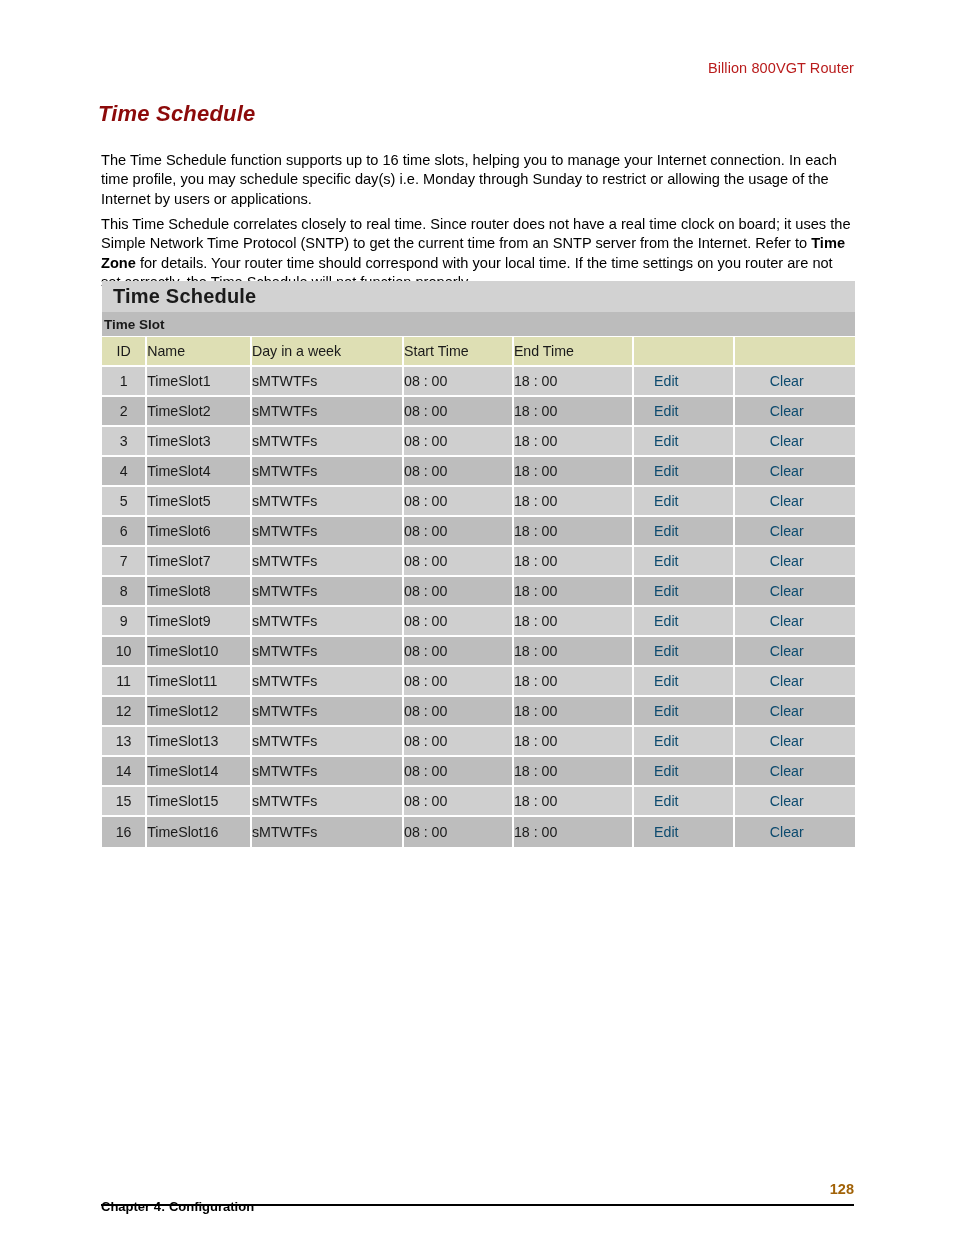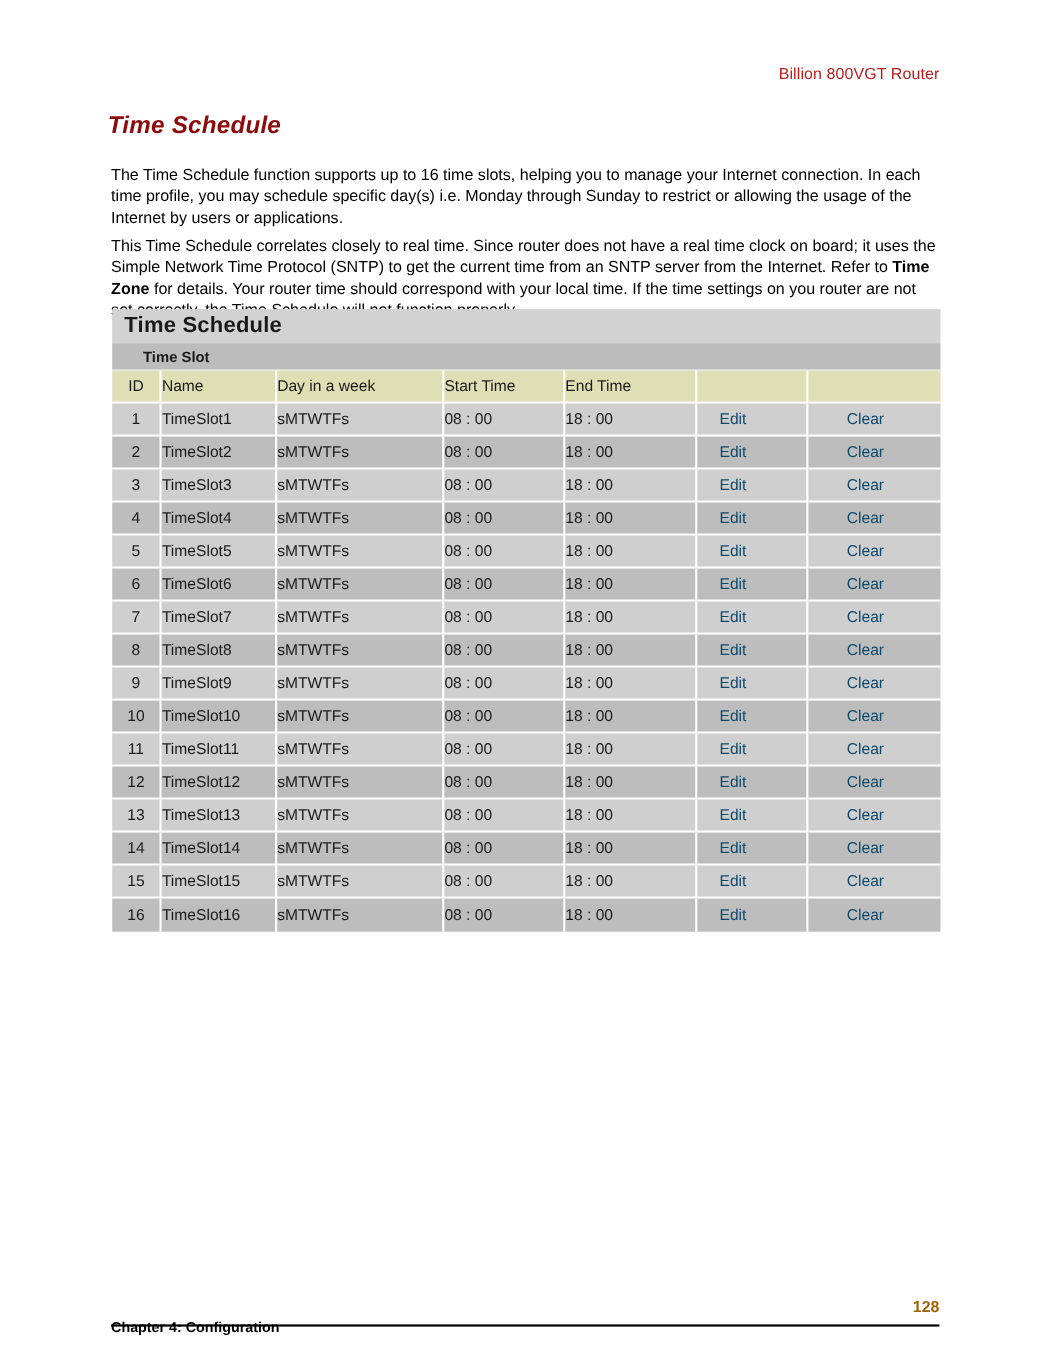--- a/index.html
+++ b/index.html
@@ -76,21 +76,21 @@
     font-weight: bold;
     color: #1a1a1a;
     letter-spacing: 0.2px;
     box-sizing: border-box;
   }
 
   .panel-subtitle {
     background: #bcbcbc;
     height: 25px;
     line-height: 25px;
-    padding-left: 28px;
+    padding-left: 2px;
     font-size: 13.5px;
     font-weight: bold;
     color: #1a1a1a;
     box-sizing: border-box;
     border-bottom: 1px solid #ffffff;
   }
 
   table.slots {
     width: 753px;
     border-collapse: separate;

